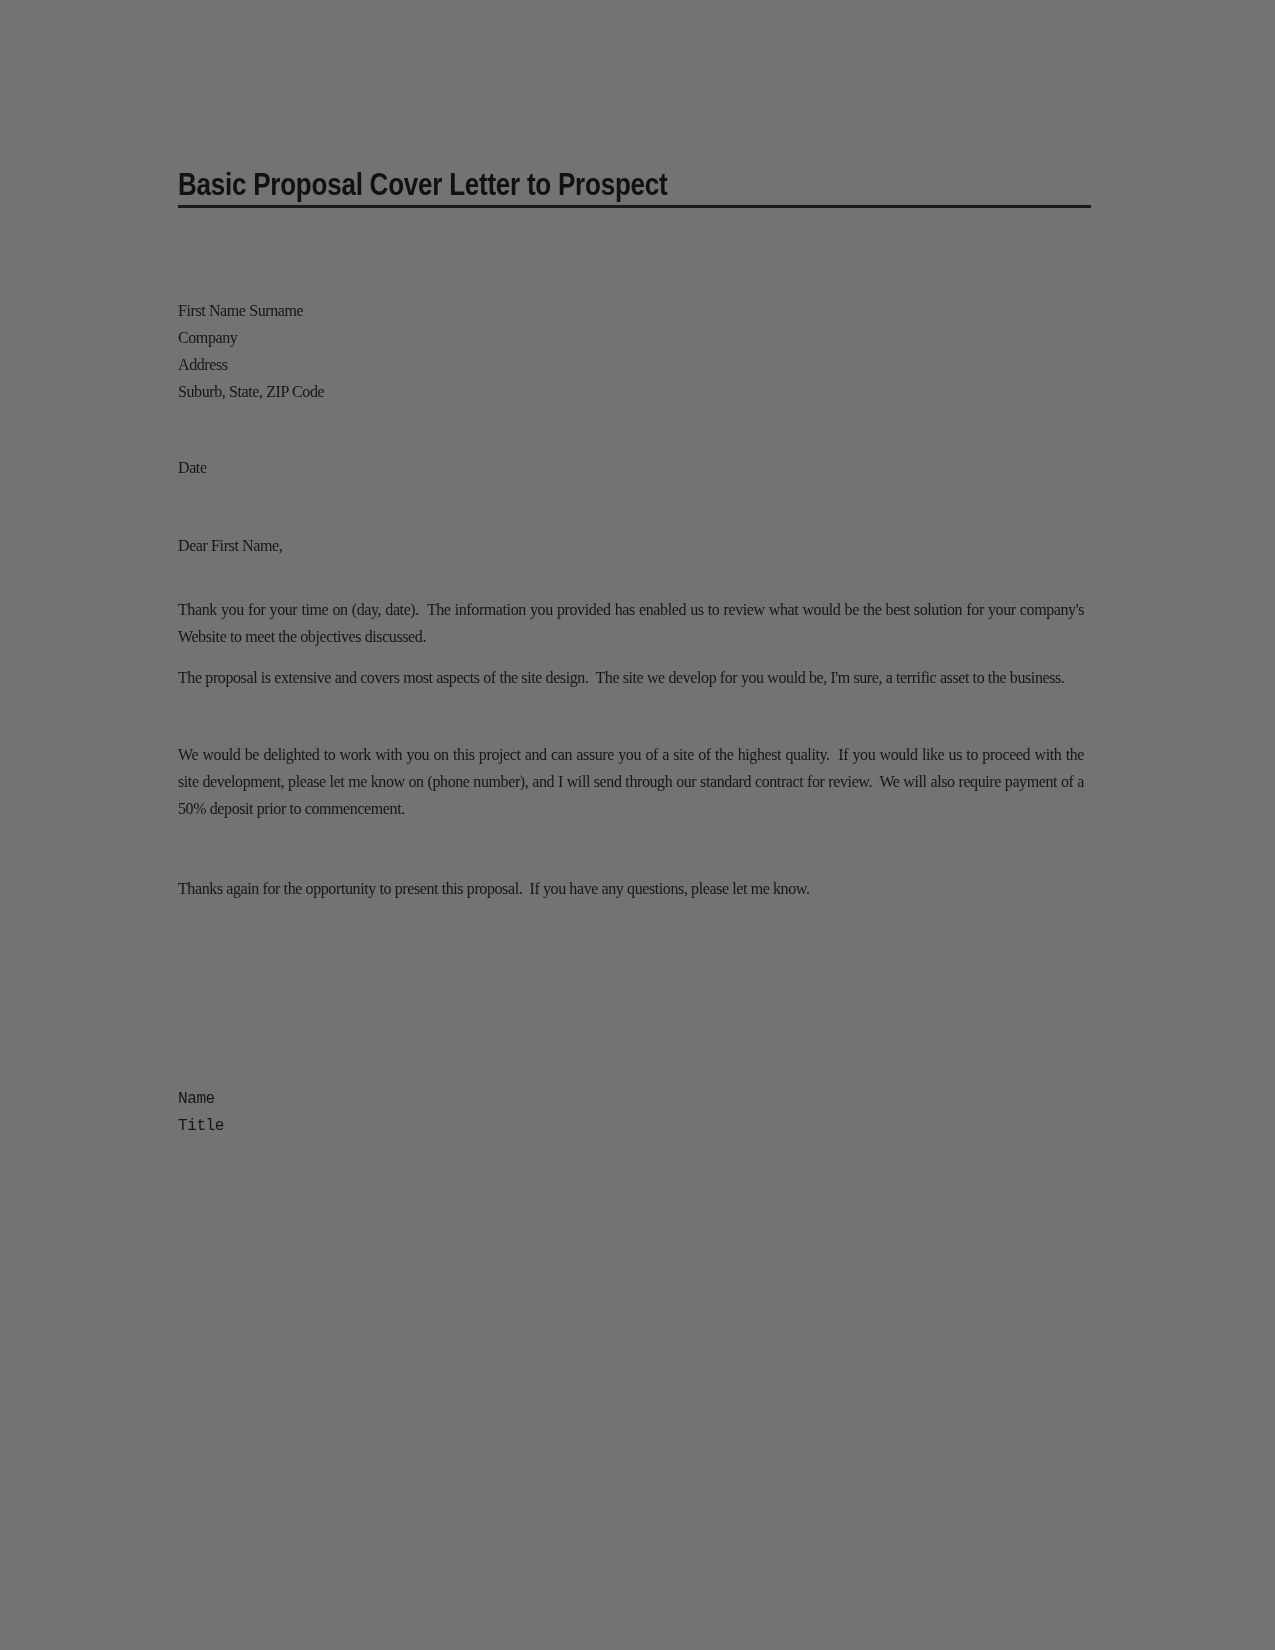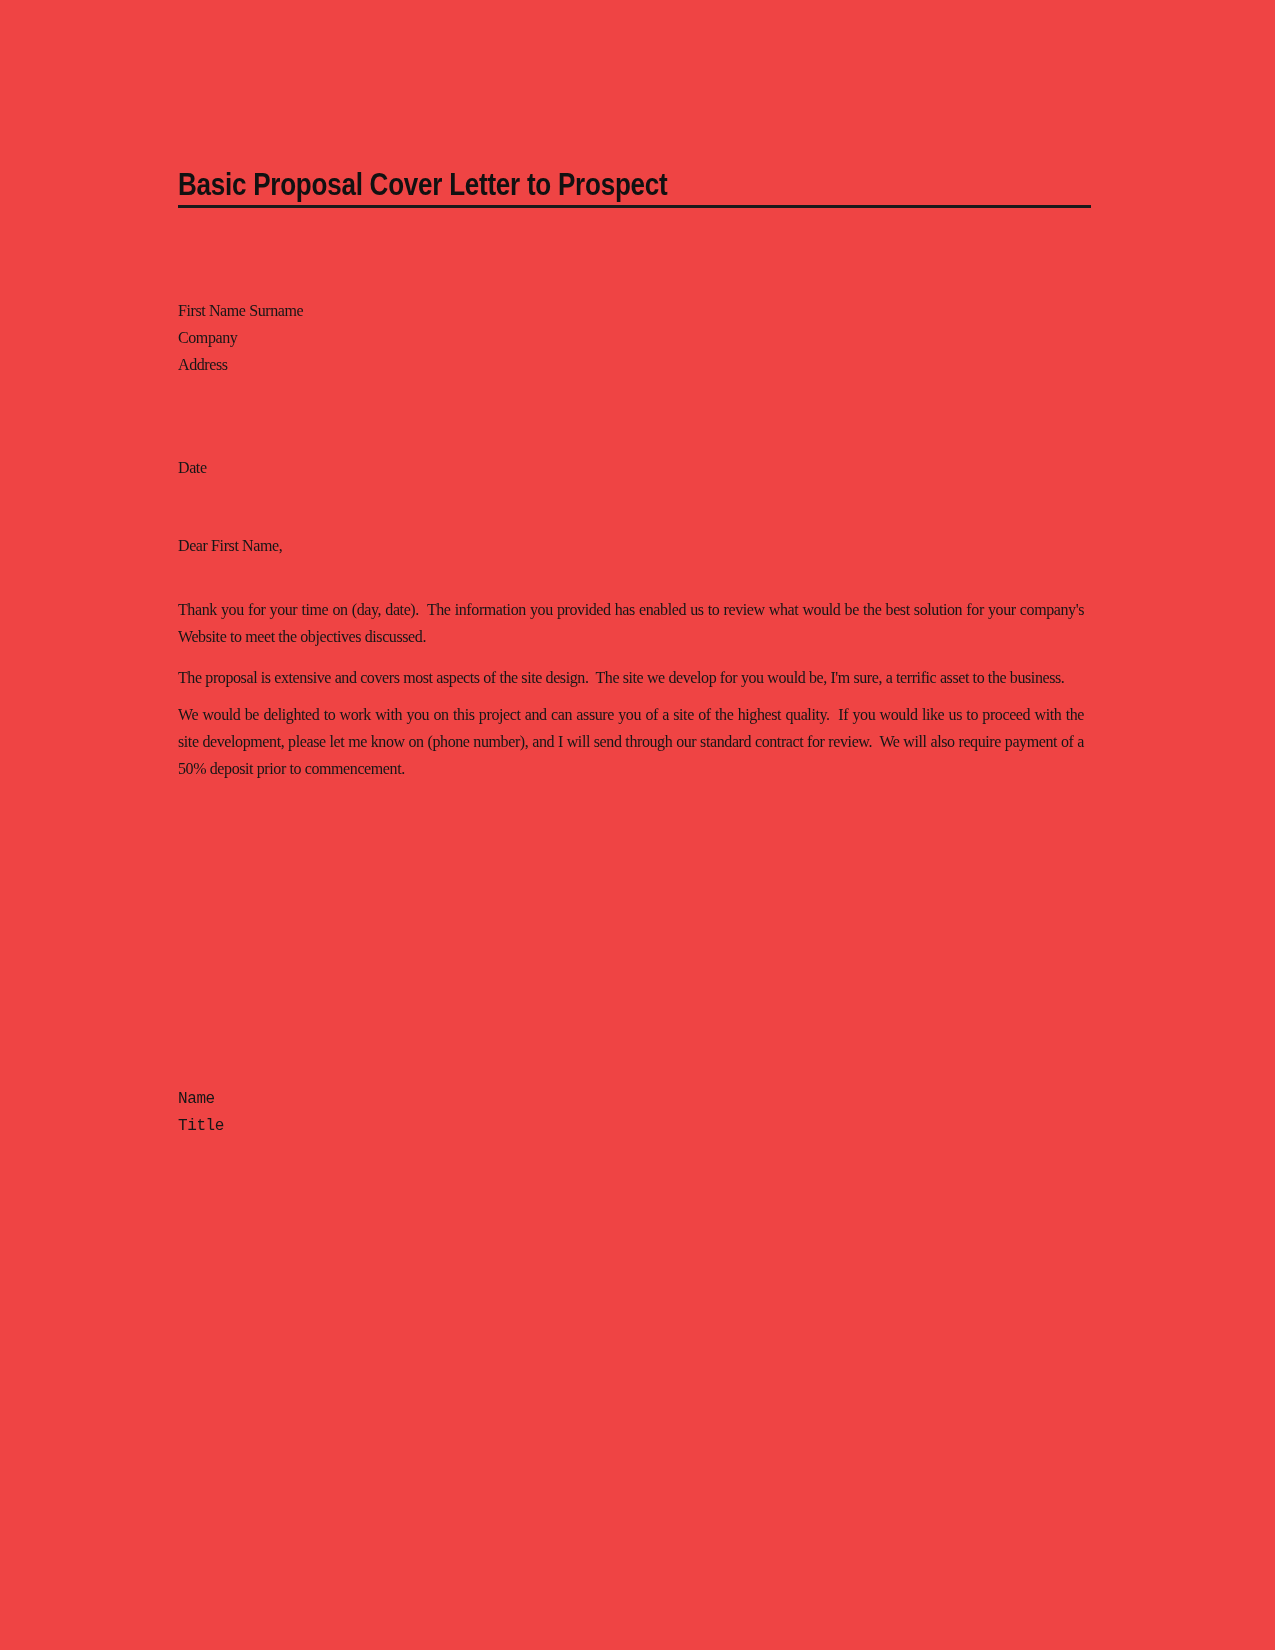--- a/index.html
+++ b/index.html
@@ -4,21 +4,21 @@
 <style>
   html, body {
     margin: 0;
     padding: 0;
     background: #ffffff;
   }
   .page {
     position: relative;
     width: 1275px;
     height: 1650px;
-    background: #ef4444;
+    background: #737373;
     overflow: hidden;
     font-family: "Liberation Serif", "DejaVu Serif", serif;
     color: #161616;
   }
   .doc-title {
     position: absolute;
     left: 178px;
     top: 169px;
     margin: 0;
     font-family: "Liberation Sans", "DejaVu Sans", sans-serif;
@@ -47,50 +47,52 @@
     font-size: 16px;
     line-height: 27px;
     letter-spacing: -0.4px;
   }
   .address      { top: 297px; }
   .date         { top: 454px; }
   .salutation   { top: 532px; font-family: Liberation Serif, serif; }
   .body         { text-align: justify; white-space: pre-wrap; }
   .p1           { top: 588px; margin-top: 8px; }
   .p2           { top: 664px; }
-  .p3           { top: 701px; }
+  .p3           { top: 741px; }
   .p4           { top: 875px; }
   .closing      { top: 976px; }
   .signature    { top: 1086px; font-family: Liberation Mono, monospace; }
 </style>
 </head>
 <body>
 
 <div class="page">
 
   <h1 class="doc-title">Basic Proposal Cover Letter to Prospect</h1>
 
   <div class="title-rule"></div>
 
   <div class="blk address">
     <div>First Name Surname</div>
     <div>Company</div>
     <div>Address</div>
+    <div>Suburb, State, ZIP Code</div>
   </div>
 
   <div class="blk date">Date</div>
 
   <div class="blk salutation">Dear First Name,</div>
 
   <p class="blk body p1">Thank you for your time on (day, date).  The information you provided has enabled us to review what would be the best solution for your company's Website to meet the objectives discussed.</p>
 
   <p class="blk body p2">The proposal is extensive and covers most aspects of the site design.  The site we develop for you would be, I'm sure, a terrific asset to the business.</p>
 
   <p class="blk body p3">We would be delighted to work with you on this project and can assure you of a site of the highest quality.  If you would like us to proceed with the site development, please let me know on (phone number), and I will send through our standard contract for review.  We will also require payment of a 50% deposit prior to commencement.</p>
 
+  <p class="blk body p4">Thanks again for the opportunity to present this proposal.  If you have any questions, please let me know.</p>
 
 
   <div class="blk signature">
     <div>Name</div>
     <div>Title</div>
   </div>
 
 </div>
 
 </body></html>

